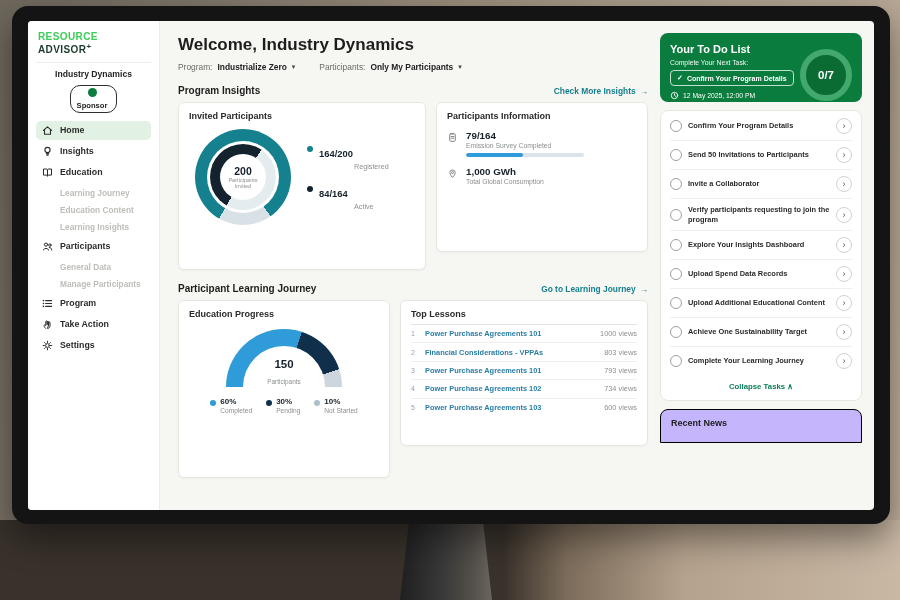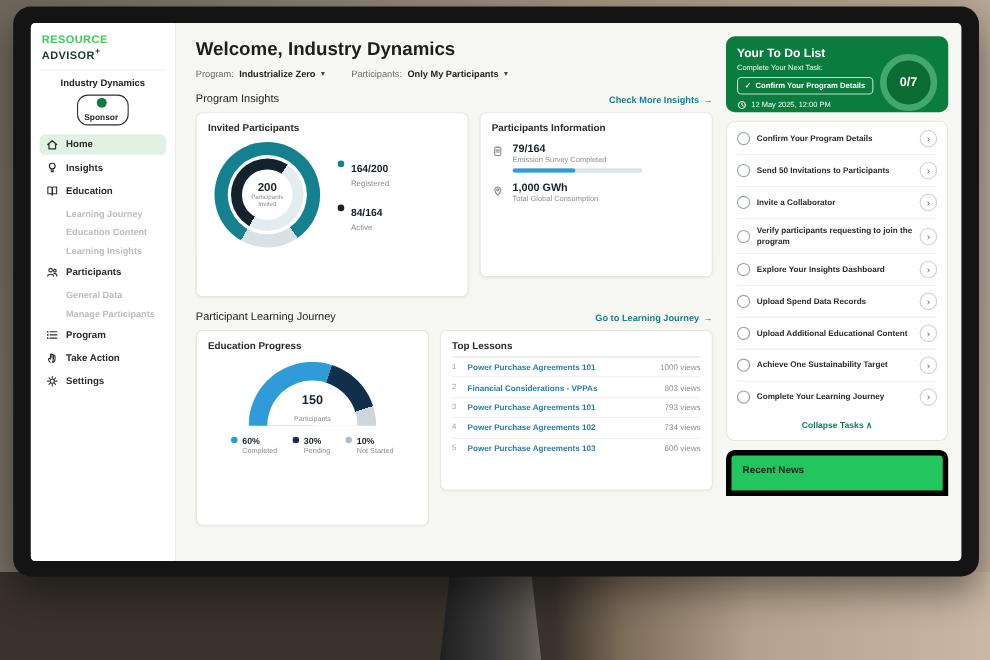--- a/index.html
+++ b/index.html
@@ -40,21 +40,21 @@
 
   
   .content{flex:1;display:flex;gap:12px;padding:12px 12px 0 18px;box-sizing:border-box;overflow:hidden;}
   .center-col{width:470px;flex:none;}
   .welcome{font-size:17px;font-weight:800;color:#1d1d1b;margin:2px 0 7px;}
   .filters{display:flex;gap:24px;font-size:8.4px;color:#6b6b67;}
   .filter{display:flex;gap:5px;align-items:center;cursor:pointer;}
   .filter .val{font-weight:700;color:#222;}
   .caret{font-size:7px;color:#444;}
   .sec-head{display:flex;justify-content:space-between;align-items:center;margin:13px 0 6px;}
-  .sec-title{font-size:10px;font-weight:400;color:#1e1e1c;}
+  .sec-title{font-size:10px;font-weight:700;color:#1e1e1c;}
   .sec-link{font-size:8.4px;font-weight:700;color:#157f8d;cursor:pointer;display:flex;gap:4px;align-items:center;}
   .cards{display:flex;gap:10px;}
   .card{background:#fff;border:1px solid #e7e7e2;border-radius:6px;box-shadow:0 1px 2px rgba(0,0,0,.04);
     box-sizing:border-box;padding:8px 10px;}
   .card-title{font-size:9px;font-weight:700;color:#2a2a28;}
 
   
   .card-invited{width:248px;height:168px;}
   .donut-wrap{display:flex;align-items:center;margin-top:8px;}
   .donut{position:relative;width:96px;height:96px;margin-left:6px;flex:none;}
@@ -64,21 +64,21 @@
   .d-inner{position:absolute;inset:15px;border-radius:50%;
     background:conic-gradient(from 210deg,#14222e 0 184deg,#e4ecef 184deg 360deg);}
   .d-hole{position:absolute;inset:25px;border-radius:50%;background:#fff;display:flex;flex-direction:column;
     align-items:center;justify-content:center;text-align:center;}
   .d-hole .big{font-size:10.5px;font-weight:800;color:#16212b;}
   .d-hole .sm{font-size:5.6px;color:#8b8f92;line-height:1.15;width:40px;}
   .legend{margin-left:16px;display:flex;flex-direction:column;gap:12px;}
   .leg-item{display:flex;gap:6px;}
   .leg-dot{width:6px;height:6px;border-radius:50%;margin-top:3px;flex:none;}
   .leg-val{font-size:9.4px;font-weight:800;color:#16212b;line-height:1.1;}
-  .leg-lab{font-size:7.2px;color:#8b8f92;margin-top:1px;}
+  .leg-lab{font-size:7.2px;color:#8b8f92;margin-top:1px;margin-left:35px;}
 
   
   .card-info{width:212px;height:150px;}
   .stat-row{display:flex;gap:8px;margin-top:9px;}
   .sicon{width:11px;height:11px;flex:none;margin-top:2px;}
   .sicon svg{width:11px;height:11px;}
   .stat-val{font-size:9.8px;font-weight:800;color:#16212b;}
   .stat-lab{font-size:6.8px;color:#8b8f92;margin-top:1px;}
   .bar{width:118px;height:4px;border-radius:2px;background:#dbe4ea;margin-top:4px;overflow:hidden;}
   .bar-fill{height:100%;border-radius:2px;background:#2f9bd8;}
@@ -86,21 +86,21 @@
   
   .card-edu{width:212px;height:178px;}
   .gauge{width:116px;height:58px;position:relative;overflow:hidden;margin:10px auto 0;}
   .g-arc{position:absolute;left:0;top:0;width:116px;height:116px;border-radius:50%;
     background:conic-gradient(from 270deg,#2f9bd8 0 108deg,#102f4a 108deg 162deg,#ccd6dc 162deg 180deg,rgba(255,255,255,0) 180deg);}
   .g-hole{position:absolute;left:17px;top:17px;width:82px;height:82px;border-radius:50%;background:#fff;}
   .g-text{position:absolute;left:0;right:0;bottom:-1px;text-align:center;}
   .g-text .big{font-size:11.5px;font-weight:800;color:#16212b;display:block;line-height:1;}
   .g-text .sm{font-size:6.4px;color:#8b8f92;}
   .g-legend{display:flex;justify-content:center;gap:14px;margin-top:10px;}
-  .gl-item .top{display:flex;align-items:flex-start;gap:4px;font-size:8px;font-weight:800;color:#16212b;}
+  .gl-item .top{display:flex;align-items:flex-end;gap:4px;font-size:8px;font-weight:800;color:#16212b;}
   .gl-item .lab{font-size:6.6px;color:#8b8f92;margin:1px 0 0 10px;}
   .gl-dot{width:6px;height:6px;border-radius:50%;}
 
   
   .card-lessons{width:248px;height:146px;padding:8px 10px 4px;}
   .lessons-head{border-bottom:1px solid #e3e3de;padding-bottom:5px;}
   .lesson-row{display:flex;align-items:center;gap:7px;padding:4.2px 0;border-bottom:1px solid #efefeb;}
   .lesson-row:last-child{border-bottom:none;}
   .l-rank{font-size:7px;color:#9aa0a0;width:7px;flex:none;}
   .l-title{flex:1;font-size:7.4px;font-weight:700;color:#2b7da6;white-space:nowrap;overflow:hidden;
@@ -118,21 +118,21 @@
   .ring{position:absolute;right:10px;top:16px;width:52px;height:52px;border-radius:50%;
     border:6px solid #43a86b;background:#0a6b33;display:flex;align-items:center;justify-content:center;box-sizing:border-box;}
   .ring span{font-size:11.5px;font-weight:800;color:#fff;}
   .tasks-card{margin-top:8px;background:#fff;border:1px solid #e7e7e2;border-radius:8px;padding:1px 9px;}
   .task-row{display:flex;align-items:center;gap:6px;padding:6px 0;border-bottom:1px solid #efefeb;}
   .task-check{width:10px;height:10px;border:1.2px solid #9aa3a3;border-radius:50%;flex:none;cursor:pointer;}
   .task-label{flex:1;font-size:7.4px;font-weight:700;color:#2b2b29;line-height:1.3;}
   .task-go{width:14px;height:14px;border:1px solid #cfd3d1;border-radius:50%;flex:none;display:flex;
     align-items:center;justify-content:center;font-size:9px;color:#555;cursor:pointer;}
   .collapse-row{text-align:center;padding:7px 0 8px;font-size:7.8px;font-weight:800;color:#0c7d5c;cursor:pointer;}
-  .news-card{margin-top:8px;background:#22c55e;border:5px solid #000000;border-radius:8px 8px 0 0;
+  .news-card{margin-top:8px;background:#c4b5fd;border:1px solid #000000;border-radius:8px 8px 0 0;
     padding:8px 10px 14px;font-size:9px;font-weight:800;color:#222;}
   svg{display:block;}
 </style>
 </head>
 <body>
 
 <div class="bg-bottom"></div>
 <div class="stand"></div>
 
 <div class="monitor">

